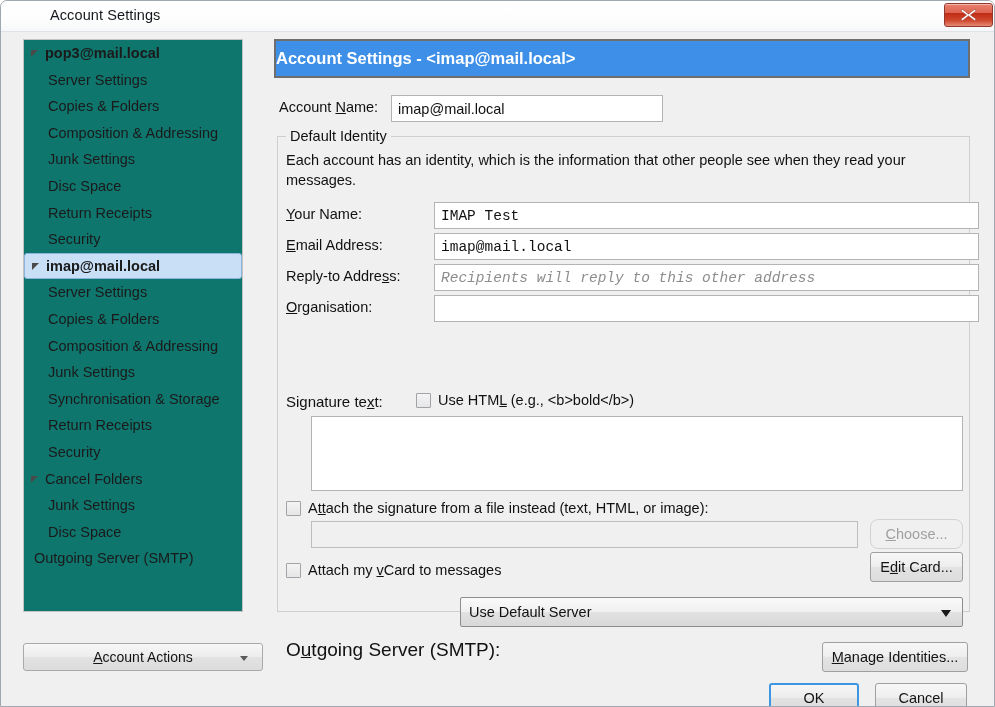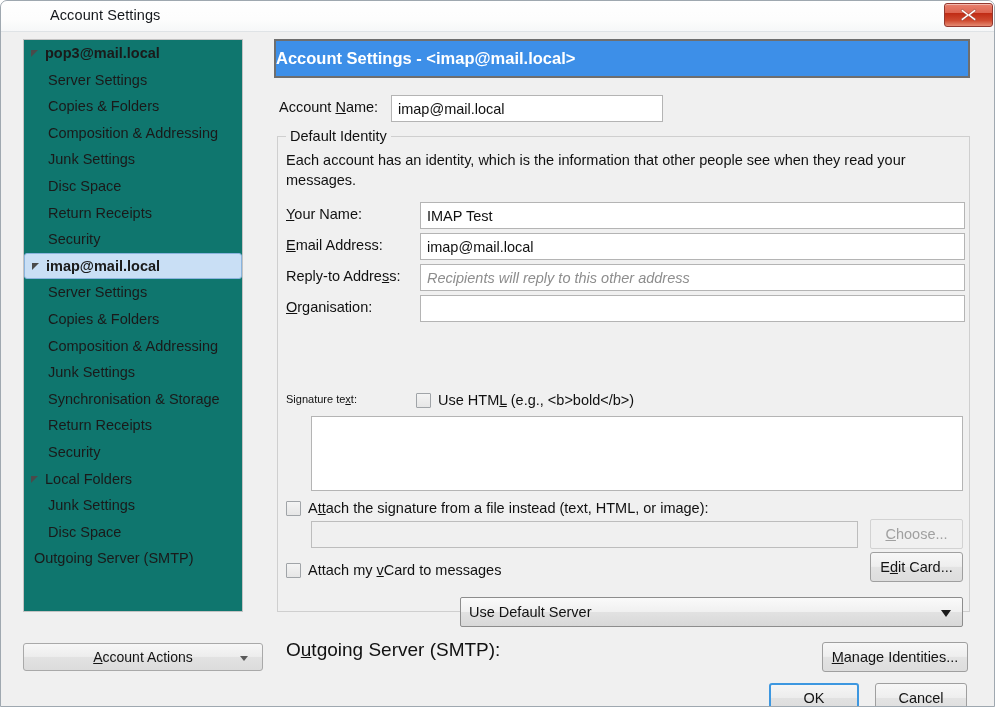--- a/index.html
+++ b/index.html
@@ -209,41 +209,41 @@
   }
   .field-label {
     position: absolute;
     left: 0; top: 4px;
     font-size: 14.5px;
     color: #111111;
     white-space: nowrap;
   }
   .field-input {
     position: absolute;
-    left: 134px; top: 0;
+    left: 148px; top: 0;
     width: 545px; height: 27px;
     box-sizing: border-box;
     background: #ffffff;
     border: 1px solid #b4b4b4;
-    font-family: Liberation Sans, sans-serif;
+    font-family: Liberation Mono, monospace;
     font-size: 14.5px;
     color: #111111;
     padding: 0 6px;
     outline: none;
   }
   .field-input::placeholder {
     color: #8d8d8d;
     font-style: italic;
   }
 
   
   #sig-label {
     position: absolute;
     left: 8px; top: 256px;
-    font-size: 11px;
+    font-size: 15px;
     color: #111111;
     white-space: nowrap;
   }
   #use-html-row {
     position: absolute;
     left: 138px; top: 254px;
     height: 20px;
     white-space: nowrap;
   }
   .cb {
@@ -296,21 +296,21 @@
     padding: 0 6px;
     outline: none;
   }
   #choose-button {
     position: absolute;
     left: 592px; top: 382px;
     width: 93px; height: 30px;
     box-sizing: border-box;
     background: #f0f0f0;
     border: 1px solid #d2d2d2;
-    border-radius: 2px;
+    border-radius: 8px;
     font-size: 14.5px;
     color: #a0a0a0;
     text-align: center;
     line-height: 28px;
     cursor: default;
   }
   #attach-vcard-row {
     position: absolute;
     left: 8px; top: 424px;
     height: 20px;
@@ -437,21 +437,21 @@
         <div class="tree-row child"><span>Return Receipts</span></div>
         <div class="tree-row child"><span>Security</span></div>
         <div class="tree-row account selected"><span class="twisty"></span><span>imap@mail.local</span></div>
         <div class="tree-row child"><span>Server Settings</span></div>
         <div class="tree-row child"><span>Copies &amp; Folders</span></div>
         <div class="tree-row child"><span>Composition &amp; Addressing</span></div>
         <div class="tree-row child"><span>Junk Settings</span></div>
         <div class="tree-row child"><span>Synchronisation &amp; Storage</span></div>
         <div class="tree-row child"><span>Return Receipts</span></div>
         <div class="tree-row child"><span>Security</span></div>
-        <div class="tree-row account" style="font-weight: normal;"><span class="twisty"></span><span>Local Folders</span></div>
+        <div class="tree-row account" style="font-weight: normal;"><span class="twisty"></span><span>Cancel Folders</span></div>
         <div class="tree-row child"><span>Junk Settings</span></div>
         <div class="tree-row child"><span>Disc Space</span></div>
         <div class="tree-row plain" style="font-weight: normal;"><span>Outgoing Server (SMTP)</span></div>
       </div>
 
     <div id="account-actions">
       <span><span class="ak">A</span>ccount Actions</span>
       <span class="caret"></span>
     </div>
 

